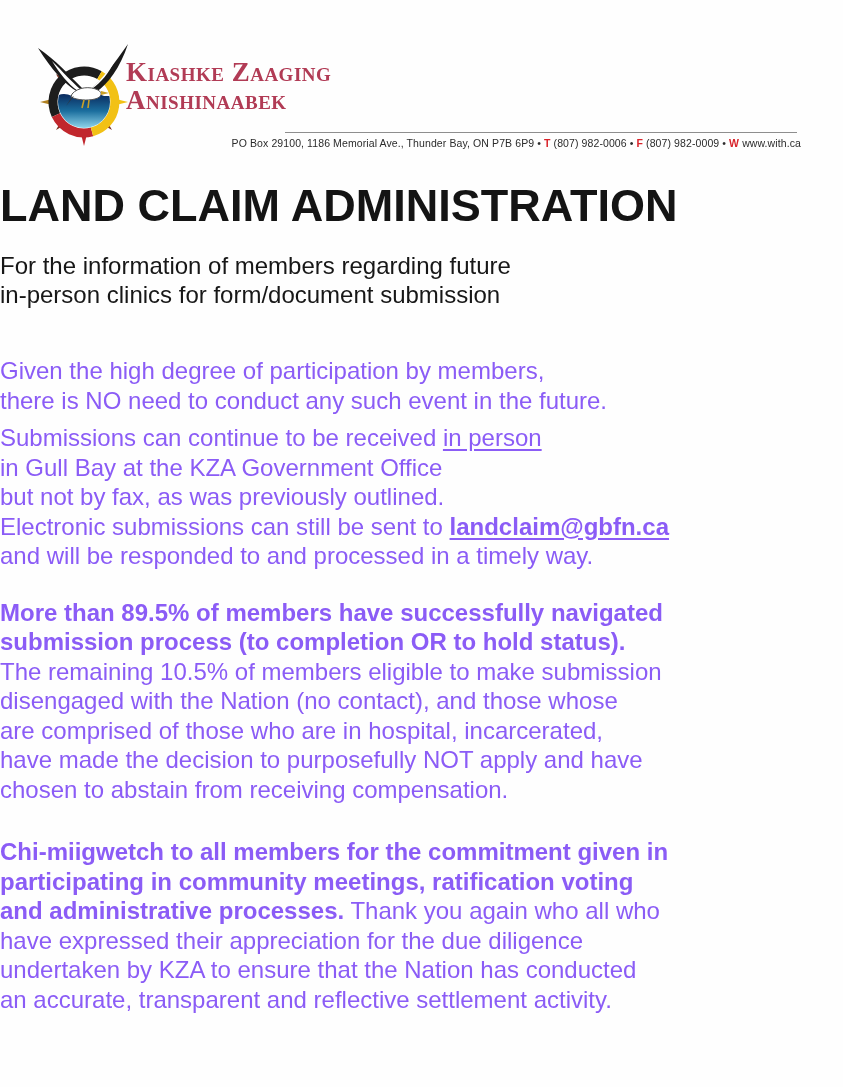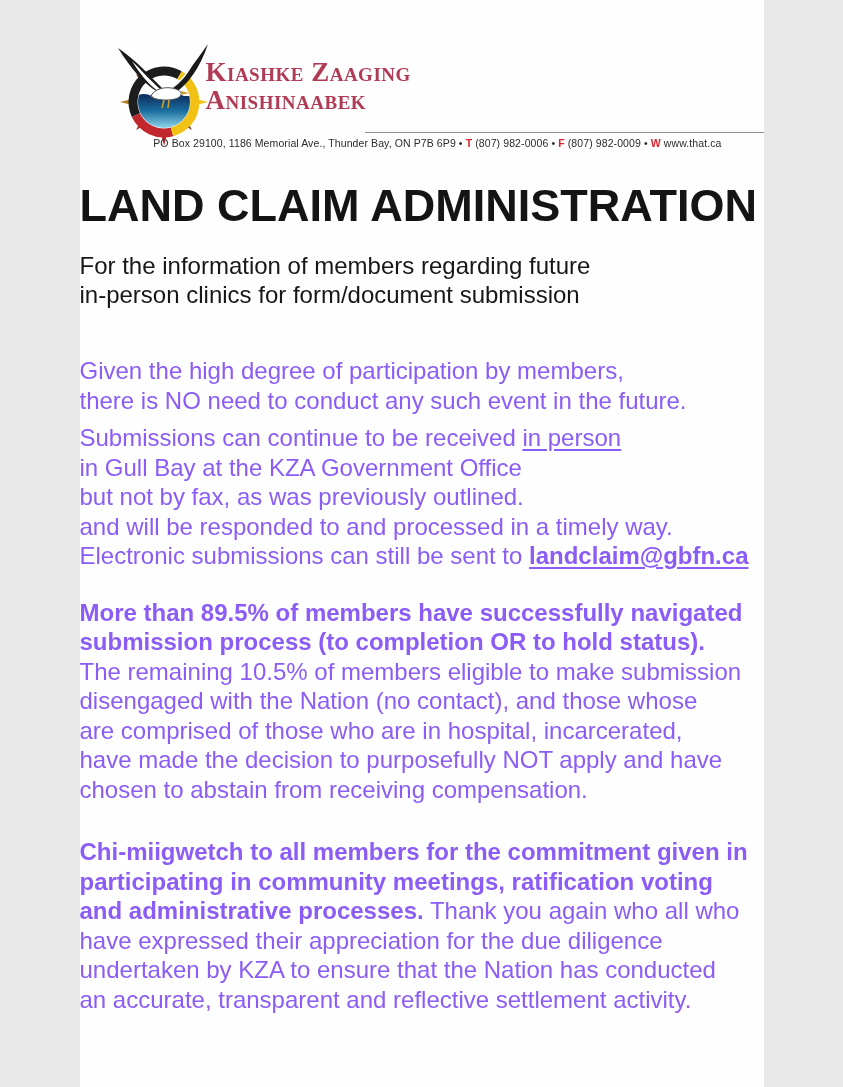--- a/index.html
+++ b/index.html
@@ -1,18 +1,18 @@
 <!DOCTYPE html>
 <html><head>
 <meta charset="utf-8">
 <style>
   html,body{margin:0;padding:0;background:#e8e8e8;}
   .page{
     position:relative;
-    width:684px;height:1087px;
+    width:843px;height:1087px;
     margin:0 auto;
     background:#fefefe;
     font-family:"Liberation Sans", sans-serif;
     color:#1a1a1a;
     overflow:hidden;
   }
 
   
   .logo-svg{position:absolute;left:26px;top:30px;width:138px;height:128px;}
   .org-name{
@@ -109,40 +109,40 @@
         <path d="M58 70 L56 78 M63 70 L62 78" stroke="#caa028" stroke-width="1.6" fill="none"></path>
       </g>
     </svg>
 
     <div class="org-name">
       <div>Kiashke Zaaging</div>
       <div>Anishinaabek</div>
     </div>
 
     <div class="header-rule"></div>
-    <div class="contact-line"><span>PO Box 29100, 1186 Memorial Ave., Thunder Bay, ON P7B 6P9 • </span><span class="red">T</span><span> (807) 982-0006 • </span><span class="red">F</span><span> (807) 982-0009 • </span><span class="red">W</span><span> www.that.ca</span></div>
+    <div class="contact-line"><span>PO Box 29100, 1186 Memorial Ave., Thunder Bay, ON P7B 6P9 • </span><span class="red">T</span><span> (807) 982-0006 • </span><span class="red">F</span><span> (807) 982-0009 • </span><span class="red">W</span><span> www.with.ca</span></div>
   </div>
 
   <div class="doc">
     <h1 class="title">LAND CLAIM ADMINISTRATION</h1>
     <div class="subtitle">
         <div>For the information of members regarding future</div>
         <div>in-person clinics for form/document submission</div>
       </div>
     <div id="paragraphs">
         <div class="para para-participation">
           <div class="line"><span>Given the high degree of participation by members,</span></div>
           <div class="line"><span>there is NO need to conduct any such event in the future.</span></div>
         </div>
         <div class="para para-submissions">
           <div class="line"><span>Submissions can continue to be received </span><span class="u">in person</span></div>
           <div class="line"><span>in Gull Bay at the KZA Government Office</span></div>
           <div class="line"><span>but not by fax, as was previously outlined.</span></div>
+          <div class="line"><span>Electronic submissions can still be sent to </span><span class="b u">landclaim@gbfn.ca</span></div>
           <div class="line"><span>and will be responded to and processed in a timely way.</span></div>
-          <div class="line"><span>Electronic submissions can still be sent to </span><span class="b u">landclaim@gbfn.ca</span></div>
         </div>
         <div class="para para-statistics">
           <div class="line"><span class="b">More than 89.5% of members have successfully navigated</span></div>
           <div class="line"><span class="b">submission process (to completion OR to hold status).</span></div>
           <div class="line"><span>The remaining 10.5% of members eligible to make submission</span></div>
           <div class="line"><span>disengaged with the Nation (no contact), and those whose</span></div>
           <div class="line"><span>are comprised of those who are in hospital, incarcerated,</span></div>
           <div class="line"><span>have made the decision to purposefully NOT apply and have</span></div>
           <div class="line"><span>chosen to abstain from receiving compensation.</span></div>
         </div>

